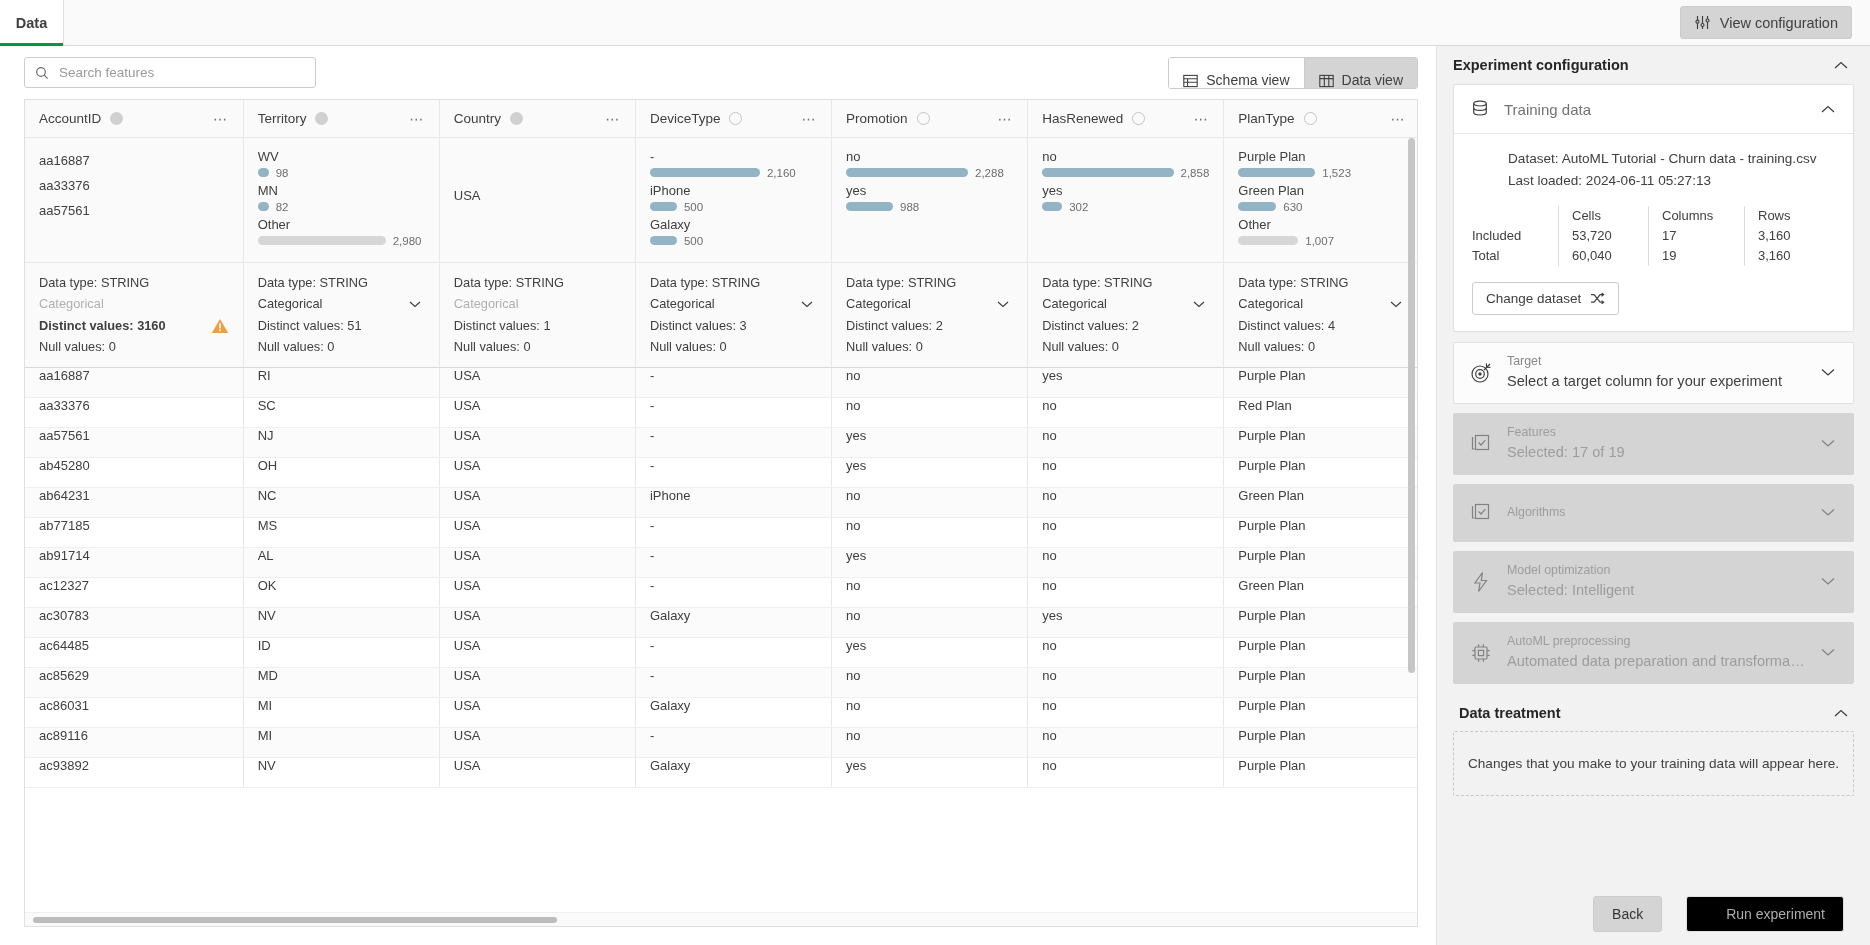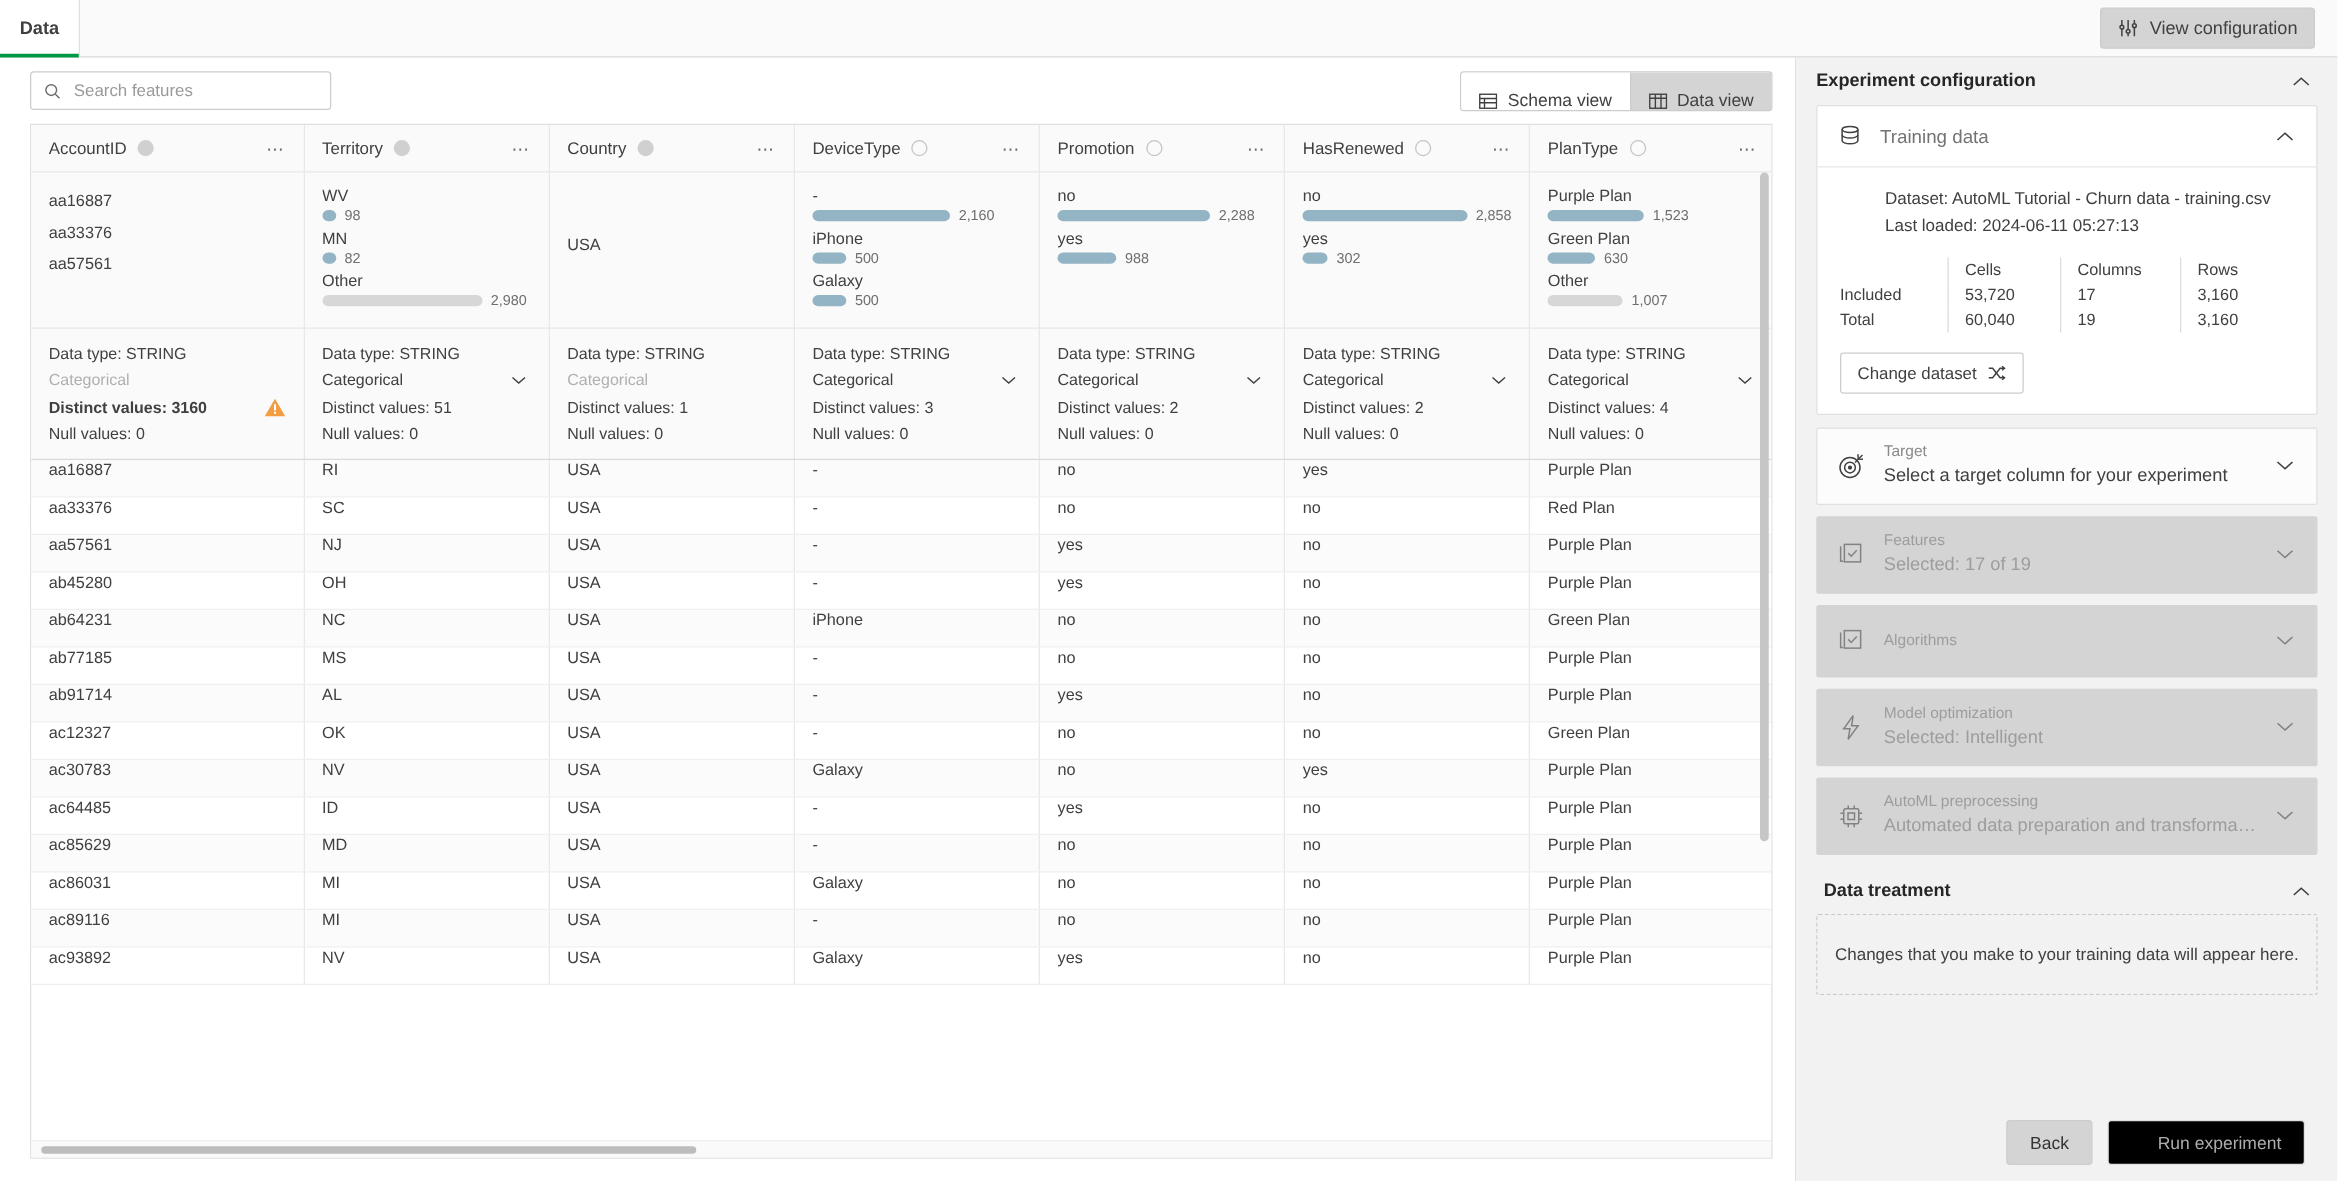--- a/index.html
+++ b/index.html
@@ -54,21 +54,21 @@
   .right { flex: 1; background: #f2f2f2; display: flex; flex-direction: column; min-width:0; }
 
   
   .toolsrow {
     height: 53px; min-height: 53px;
     display: flex; align-items: center;
     padding: 0 18px 0 24px;
     background: #fff;
   }
   .search-box {
-    width: 241px; height: 31px;
+    width: 292px; height: 31px;
     border: 1px solid #cccccc; border-radius: 3px;
     display: flex; align-items: center; gap: 8px;
     padding: 0 10px;
     background: #fff;
   }
   .search-box input {
     border: none; outline: none; flex: 1;
     font-family: "Liberation Sans", sans-serif;
     font-size: 13.5px; color: #404040; background: transparent;
   }
@@ -190,21 +190,21 @@
 
   .dt-head { padding: 12px 6px 10px 6px; display: flex; align-items: center; justify-content: space-between; }
   .dt-title { font-size: 14.5px; font-weight: bold; color: #262626; }
   .dt-box {
     border: 1px dashed #c8c8c8; border-radius: 2px;
     padding: 24px 10px; text-align: center;
     font-size: 13.6px; color: #404040;
     background: transparent;
   }
   .footer {
-    height: 62px; display: flex; align-items: center; justify-content: flex-end; gap: 12px;
+    height: 62px; display: flex; align-items: center; justify-content: flex-end; gap: 24px;
     padding: 0 26px 0 16px;
   }
   .btn {
     border-radius: 3px; font-size: 14px; padding: 9px 18px; cursor: pointer;
     border: 1px solid #cccccc; background: #d4d4d4; color: #333;
   }
   .btn.disabled { background: #000000; border-color: #e0e0e0; color: #adadad; cursor: default; padding-left: 39px; }
   svg { display: block; }
 </style>
 </head>

